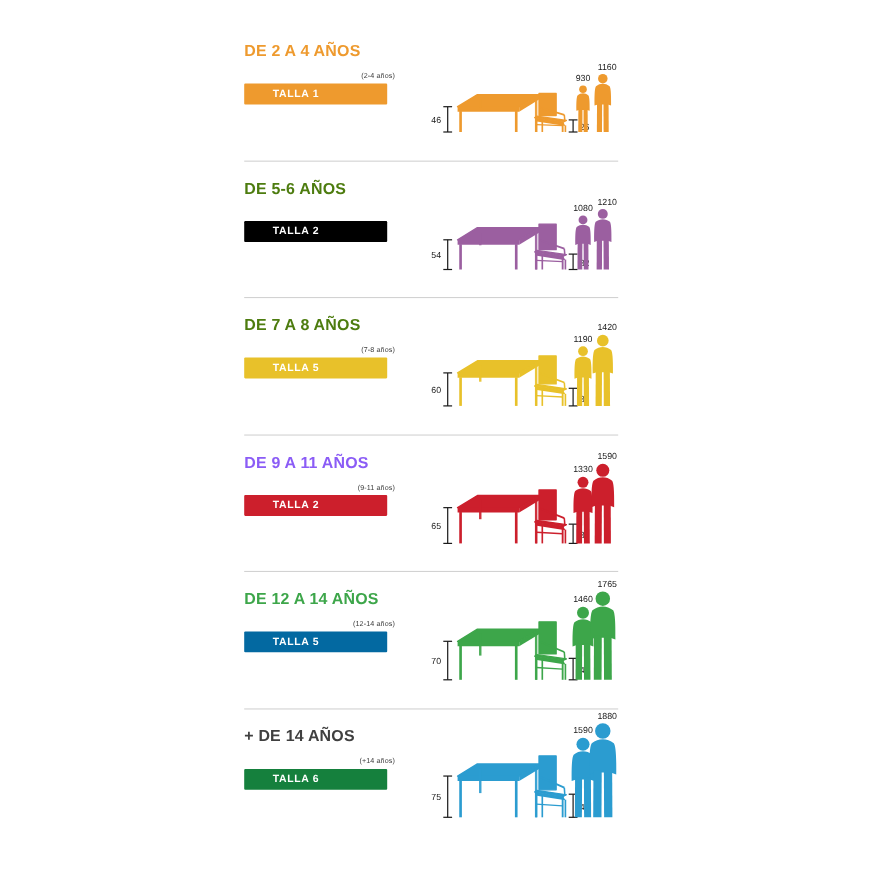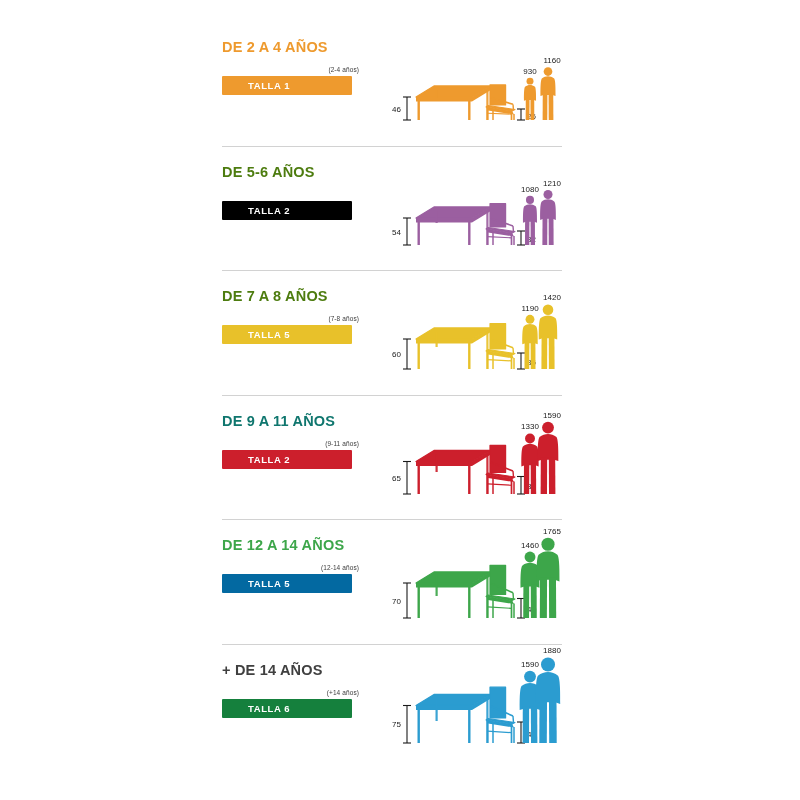--- a/index.html
+++ b/index.html
@@ -417,21 +417,21 @@
     </g>
   <text class="ht-num" x="148" y="39.855000000000004" text-anchor="middle">1190</text>
   <text class="ht-num" x="170" y="29.39" text-anchor="middle">1420</text>
 
       </svg>
     </div>
     <div class="divider"></div>
   </div>
       <div class="size-row">
     <div class="label-col">
-      <div class="age-title" style="color:#0f766e">DE 9 A 11 AÑOS</div>
+      <div class="age-title" style="color:#8b5cf6">DE 9 A 11 AÑOS</div>
       <div class="age-paren" style="">(9-11 años)</div>
       <div class="talla-bar" style="background:#CC1F2C">
         <span class="talla-text">TALLA 2</span>
       </div>
     </div>
     <div class="art-col">
       <svg viewBox="0 0 180 124.5" xmlns="http://www.w3.org/2000/svg">
 
   <g>
 

